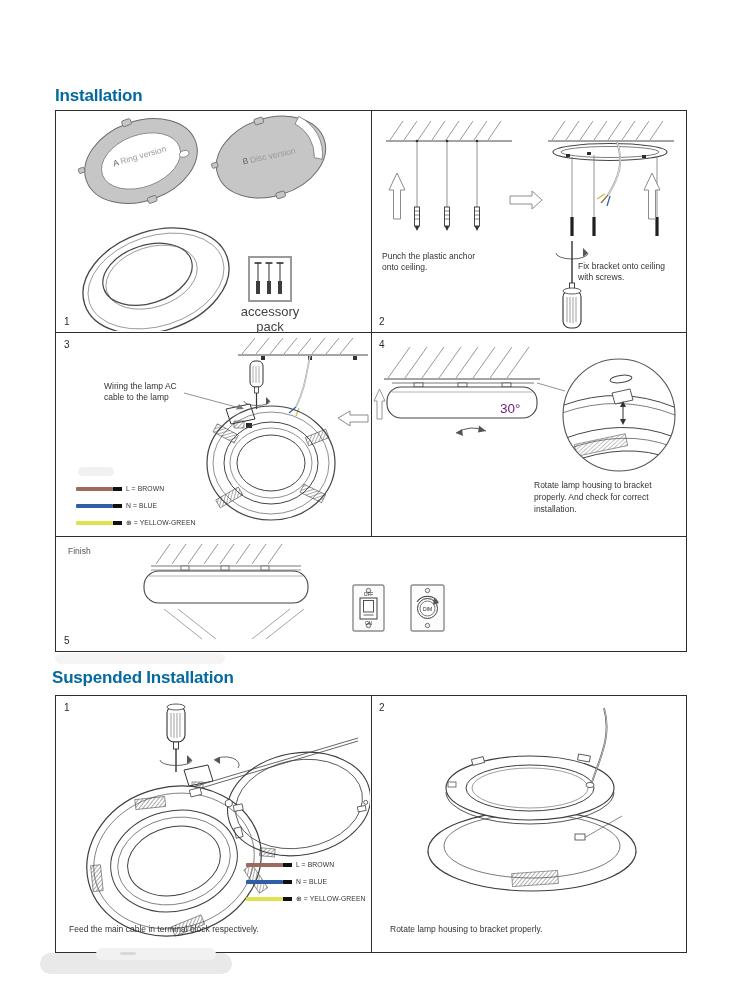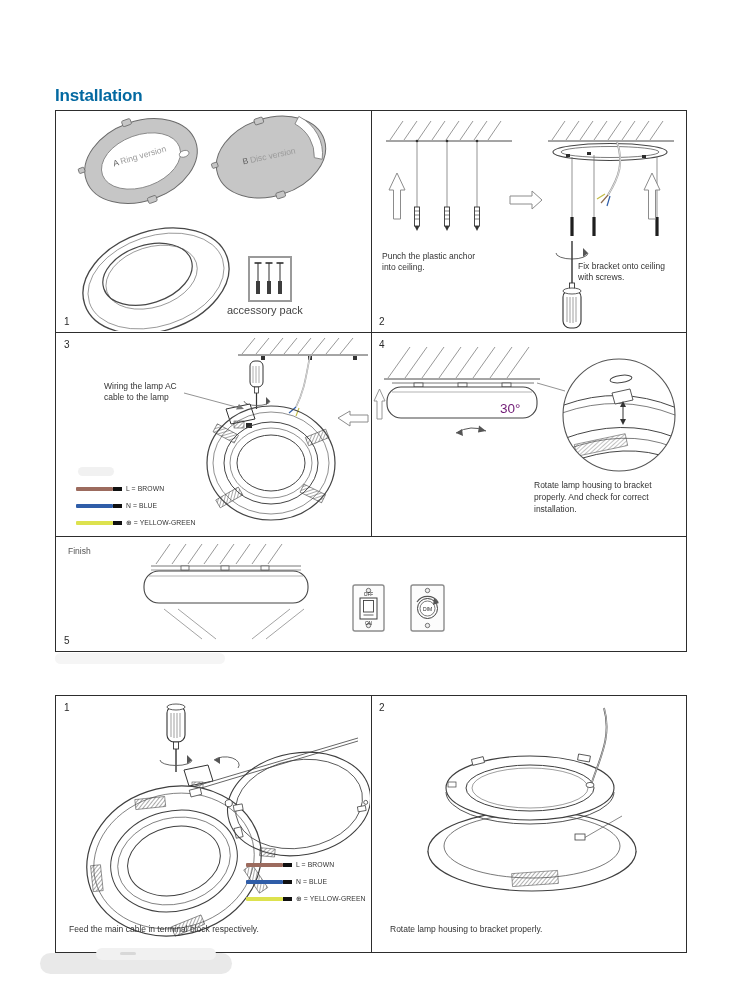--- a/index.html
+++ b/index.html
@@ -15,21 +15,21 @@
   .bR{border-right:1.4px solid #2d2d2d;}
   .bB{border-bottom:1.4px solid #2d2d2d;}
   .span2{grid-column:1 / 3;}
   .cell svg{position:absolute;left:0;top:0;}
   .num{position:absolute;font-size:10px;color:#2a2a2a;}
   .cap{position:absolute;font-size:8.5px;line-height:11px;color:#333;white-space:nowrap;}
   .cap3{line-height:12px;}
   .desc{position:absolute;font-size:7.2px;line-height:10.2px;color:#3d3d3d;white-space:nowrap;}
   .ring-label{position:absolute;font-size:8.5px;color:#9a9a9a;white-space:nowrap;}
   .ring-label .pfx{color:#5f5f5f;margin-right:2px;}
-  .acc-label{position:absolute;font-size:11px;color:#444;text-align:left;}
+  .acc-label{position:absolute;font-size:13px;color:#444;text-align:center;}
   .legend{position:absolute;}
   .leg-row{display:flex;align-items:center;height:17px;}
   .leg-bar{display:inline-block;width:37px;height:4px;border-radius:1px;}
   .leg-tip{display:inline-block;width:9px;height:4px;background:#101010;margin-right:4px;}
   .leg-label{font-size:6.8px;color:#333;white-space:nowrap;letter-spacing:0.1px;}
   .tinylbl{position:absolute;text-align:center;color:#222;}
   .finish{position:absolute;font-size:8.5px;color:#555;}
   .angle{position:absolute;font-size:13.5px;color:#701a75;}
   .smudge{position:absolute;background:#e9e9e9;border-radius:12px;}
   .smudge2{position:absolute;background:#f1f1f1;border-radius:8px;}
@@ -188,21 +188,21 @@
           <g stroke="#777" stroke-width="0.7">
             <line x1="195" y1="186" x2="195" y2="211"></line>
               <line x1="198" y1="186" x2="198" y2="212"></line>
             <line x1="201" y1="186" x2="201" y2="212"></line>
               <line x1="204" y1="186" x2="204" y2="211"></line>
           </g>
         </g>
       </svg>
       <div class="cap" style="left:10px;top:140px;">
         <div>Punch the plastic anchor</div>
-        <div>into ceiling.</div>
+        <div>onto ceiling.</div>
       </div>
       <div class="cap" style="left:206px;top:150px;">
         <div>Fix bracket onto ceiling</div>
         <div>with screws.</div>
       </div>
       <div class="num" style="left:7px;bottom:5px;">2</div>
     </div>
 
     <div class="cell bR bB">
       <svg width="314" height="202" viewBox="0 0 314 202">
@@ -400,20 +400,21 @@
       </svg>
       <div class="finish" style="left:12px;top:9px;">Finish</div>
       <div class="tinylbl" style="left:303px;top:55px;width:19px;font-size:4.8px;">OFF</div>
       <div class="tinylbl" style="left:303px;top:83.5px;width:19px;font-size:4.8px;">ON</div>
       <div class="tinylbl" style="left:364px;top:69px;width:15px;font-size:5px;">DIM</div>
       <div class="num" style="left:8px;bottom:5px;">5</div>
     </div>
   </div>
 
   <div class="ghost" style="left:55px;top:653px;width:170px;height:11px;"></div>
+  <h1 class="sec" style="left:52px;top:668px;">Suspended Installation</h1>
 
   <div class="tbl tbl-susp">
 
     <div class="cell bR">
       <svg width="314" height="253" viewBox="0 0 314 253">
         <defs>
           <pattern id="s1h" width="3" height="3" patternUnits="userSpaceOnUse" patternTransform="rotate(45)">
             <line x1="0" y1="0" x2="0" y2="3" stroke="#555" stroke-width="1"></line>
           </pattern>
         </defs>

